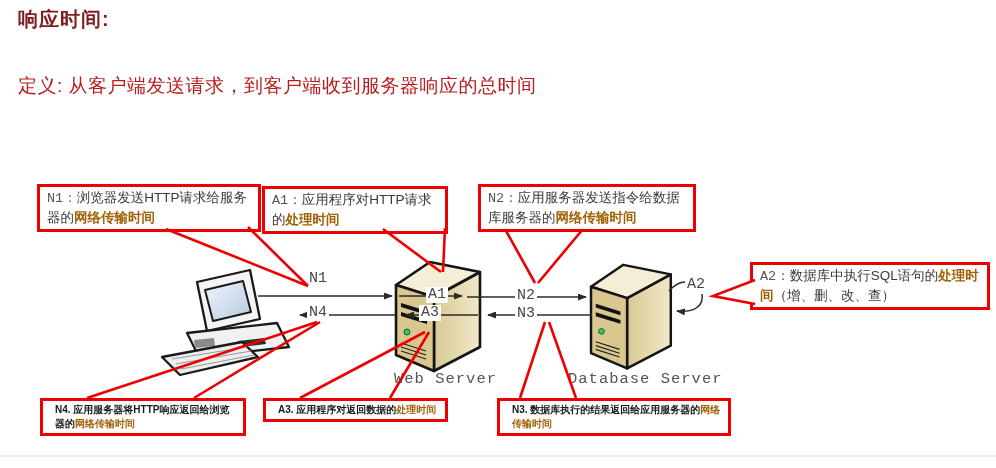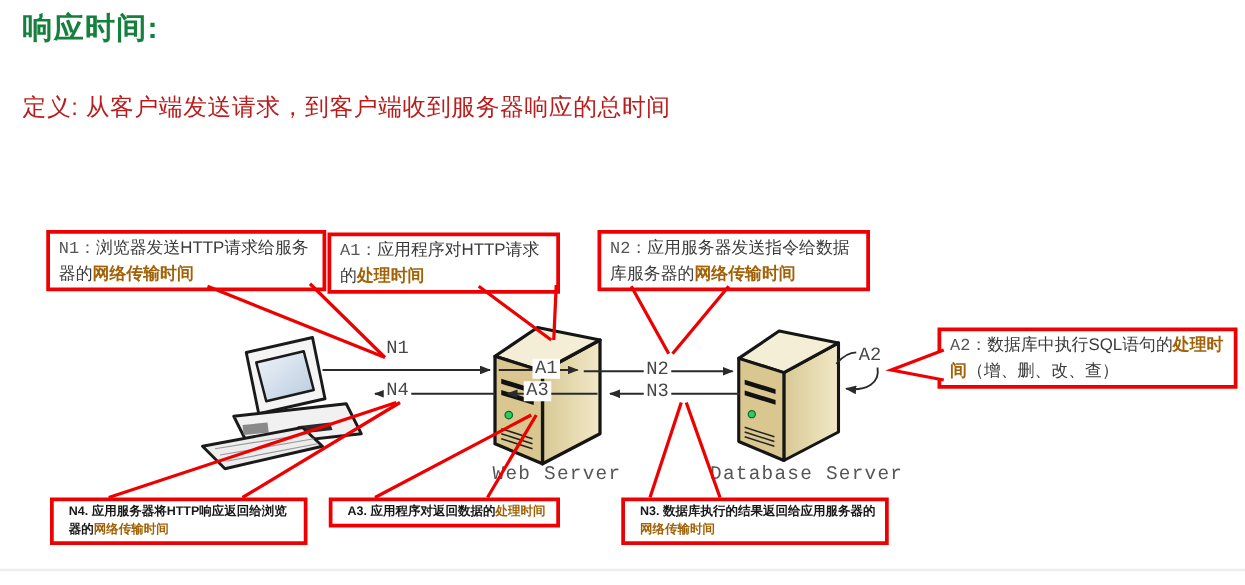--- a/index.html
+++ b/index.html
@@ -1,20 +1,20 @@
 <!DOCTYPE html>
 <html><head>
 <meta charset="utf-8">
 <style>
   html,body{margin:0;padding:0;background:#fff;}
   body{width:996px;height:468px;overflow:hidden;font-family:"Liberation Sans","DejaVu Sans",sans-serif;}
   #slide{position:relative;width:996px;height:468px;background:#ffffff;}
 
   
-  #page-title{position:absolute;left:18px;top:6px;font-size:24px;font-weight:bold;color:#15803d;letter-spacing:1px;}
+  #page-title{position:absolute;left:18px;top:6px;font-size:20px;font-weight:bold;color:#7f1d1d;letter-spacing:1px;}
   .lead{position:absolute;left:18px;font-size:19px;color:#b91c1c;letter-spacing:0.5px;}
   #def-line{top:73px;}
   #comp-line{top:118px;}
 
   
   .layer{position:absolute;left:0;top:0;width:996px;height:468px;}
   #base-svg{z-index:1;}
   #tail-svg{z-index:3;pointer-events:none;}
 
   
@@ -115,21 +115,21 @@
   <div class="callout" style="left:262px;top:186px;width:186px"><span class="px">A1：</span><span>应用程序对HTTP请求的</span><span class="hl">处理时间</span><span></span></div>
 
   <div class="callout" style="left:478px;top:184px;width:218px"><span class="px">N2：</span><span>应用服务器发送指令给数据库服务器的</span><span class="hl">网络传输时间</span><span></span></div>
 
   <div class="callout" style="left:750px;top:262px;width:240px"><span class="px">A2：</span><span>数据库中执行SQL语句的</span><span class="hl">处理时间</span><span>（增、删、改、查）</span></div>
 
   <div class="callout bold" style="left:40px;top:398px;width:206px"><span class="px">N4. </span><span>应用服务器将HTTP响应返回给浏览器的</span><span class="hl">网络传输时间</span><span></span></div>
 
   <div class="callout bold" style="left:263px;top:398px;width:185px"><span class="px">A3. </span><span>应用程序对返回数据的</span><span class="hl">处理时间</span><span></span></div>
 
-  <div class="callout bold" style="left:497px;top:398px;width:214px"><span class="px">N3. </span><span>数据库执行的结果返回给应用服务器的</span><span class="hl">网络传输时间</span><span></span></div>
+  <div class="callout bold" style="left:497px;top:398px;width:234px"><span class="px">N3. </span><span>数据库执行的结果返回给应用服务器的</span><span class="hl">网络传输时间</span><span></span></div>
 
   <svg id="tail-svg" class="layer" viewBox="0 0 996 468">
     <g stroke="#ee0000" stroke-width="2.6" fill="none">
       <path d="M166,229 L308,286 M248,227 L308,286"></path>
       <path d="M383,229 L441,272 M445,228 L443,272"></path>
       <path d="M505,229 L535,283 M583,229 L538,283"></path>
       <path d="M87,398 L317,322 M194,398 L320,322"></path>
       <path d="M300,398 L425,332 M390,398 L429,332"></path>
       <path d="M520,398 L545,322 M576,398 L549,322"></path>
     </g>

